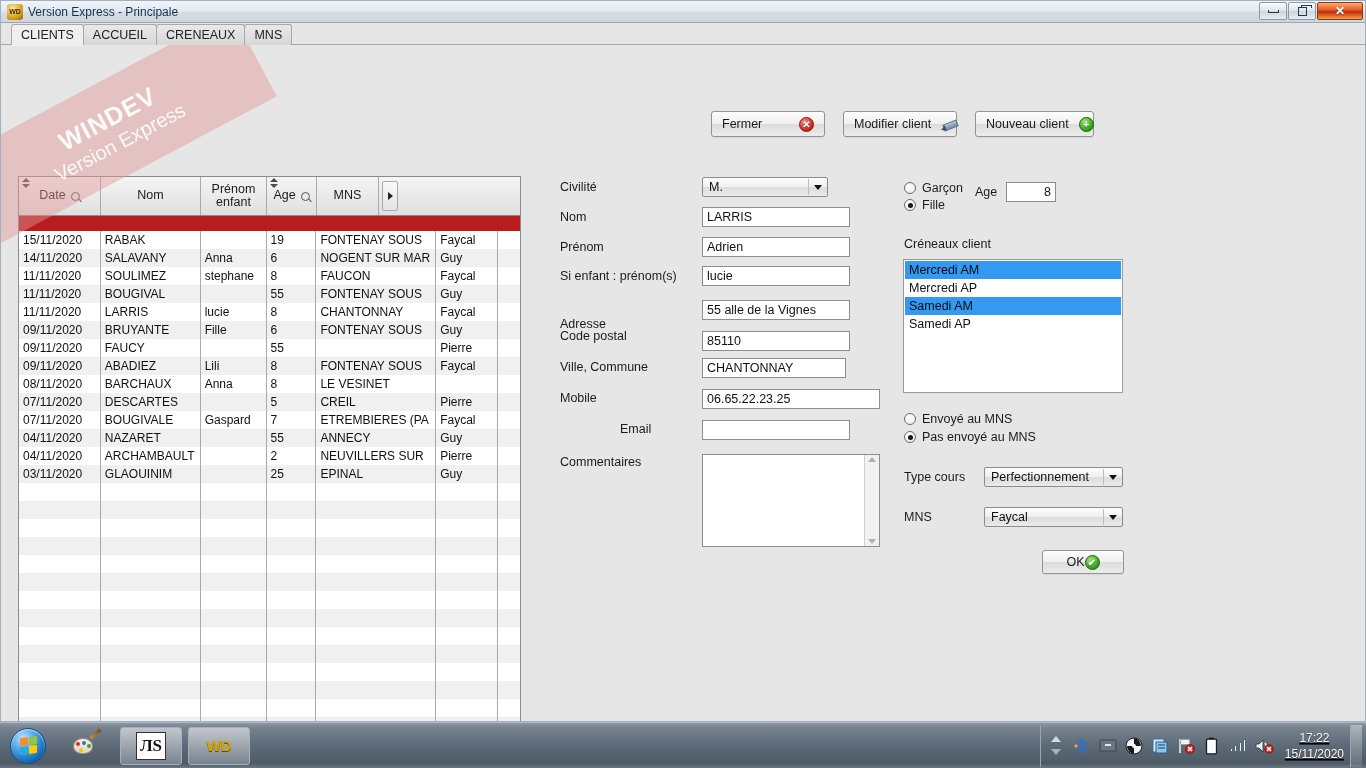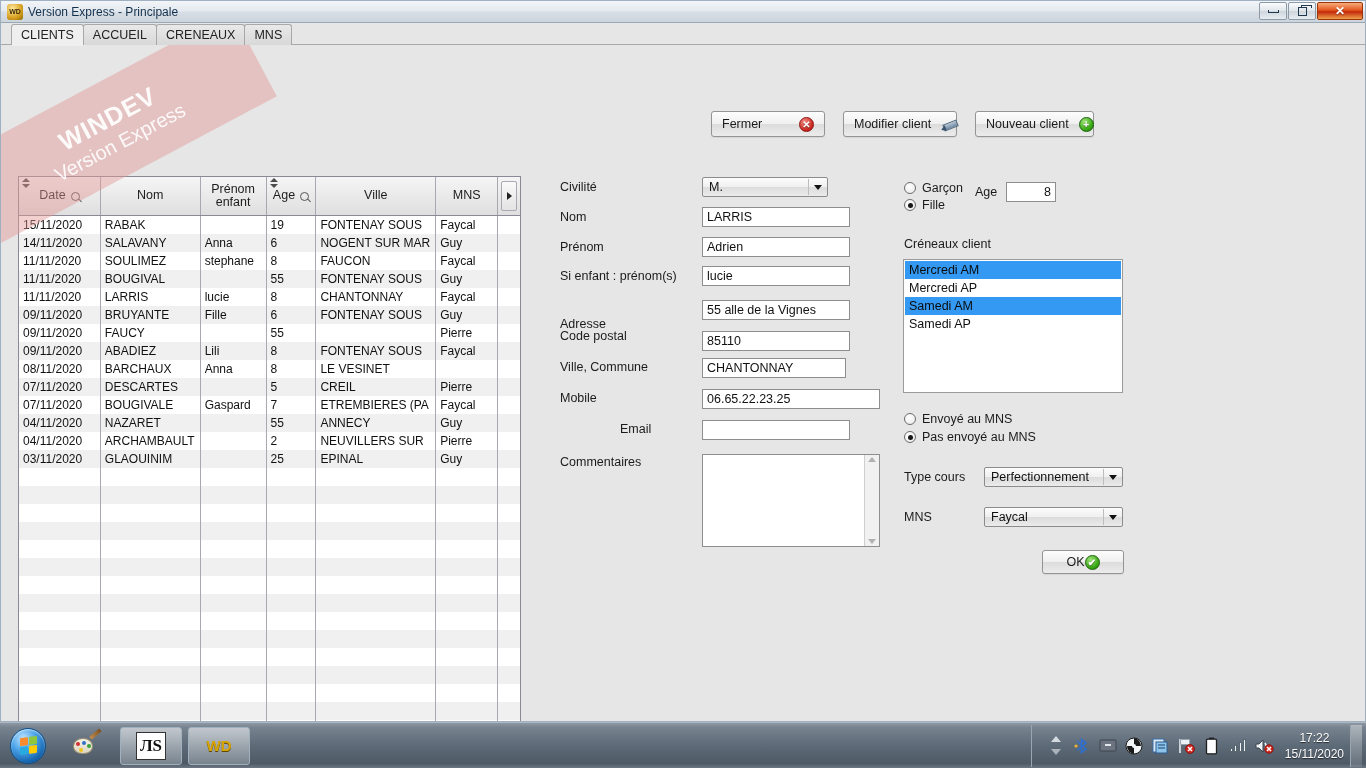--- a/index.html
+++ b/index.html
@@ -181,20 +181,21 @@
 
   
   #grid {
     position: absolute;
     left: 17px; top: 131px;
     width: 503px; height: 557px;
     background: #b91c1c;
     border: 1px solid #8a8a96;
     display: flex; flex-direction: column;
     overflow: hidden;
+    gap: 15px;
   }
   .grid-head {
     display: flex;
     height: 39px;
     background: linear-gradient(to bottom, #f4f4f4, #e0e0e0);
     border-bottom: 1px solid #8a8a96;
     flex: 0 0 auto;
   }
   .gh {
     position: relative;
@@ -421,21 +422,22 @@
     position: absolute; right: 0px; top: 0px; width: 13px; height: 4px;
     background: linear-gradient(to right, #c08b4e, #7a5226);
     transform: rotate(-40deg); border-radius: 1px;
   }
 
   #tray {
     margin-left: auto;
     height: 42px;
     display: flex; align-items: center;
     border-left: 1px solid #9aa5b1;
-    padding: 0 4px 0 17px;
+    padding: 0 4px 0 8px;
+    text-decoration: underline;
   }
   #tray .chevrons {
     width: 14px; height: 34px;
     display: flex; flex-direction: column; align-items: center; justify-content: center; gap: 7px;
     margin-right: 6px;
   }
   #tray .chev { width: 0; height: 0; border-left: 5px solid transparent; border-right: 5px solid transparent; }
   #tray .chev.up { border-bottom: 6px solid #d4dbe2; }
   #tray .chev.down { border-top: 6px solid #aab3bc; }
   .tray-icon {
@@ -535,25 +537,20 @@
           <div class="gh c-age">
             <span class="sortmark">
                 <i class="up"></i>
                 <i class="down"></i>
               </span>
             <span class="hlabel">
                 <span>Age</span>
                 <span class="magnifier"></span>
               </span>
           </div>
-          <div class="gh c-ville">
-            <span class="hlabel">
-                <span>Ville</span>
-              </span>
-          </div>
           <div class="gh c-mns">
             <span class="hlabel">
                 <span>MNS</span>
               </span>
           </div>
           <div class="gh arrowcol c-end">
             <span class="minibtn"></span>
           </div>
         </div>
         <div class="grid-body" id="grid-body">

